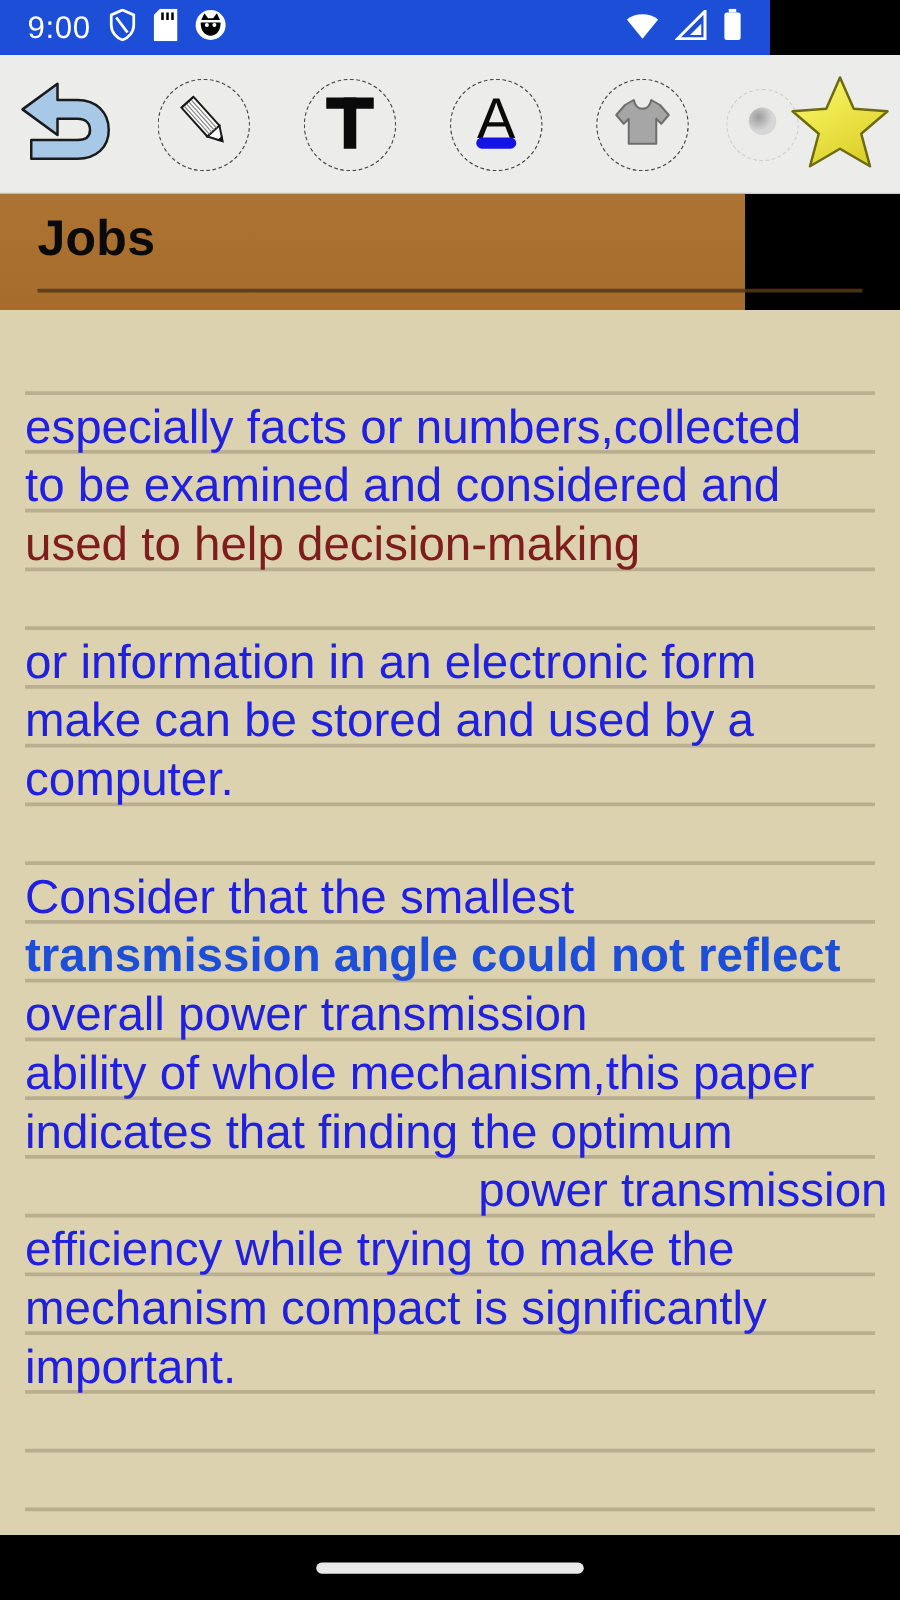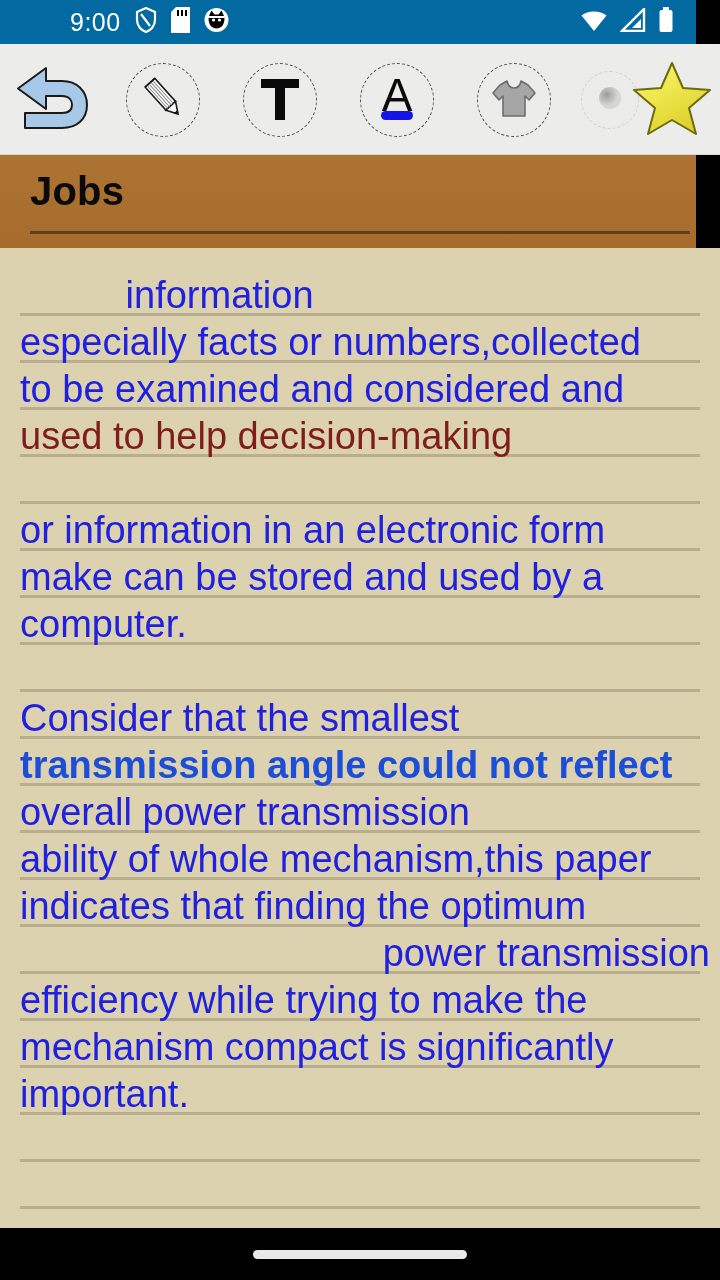--- a/index.html
+++ b/index.html
@@ -6,23 +6,23 @@
   html,body{
     width:720px; height:1280px;
     background:#000;
     font-family:"Liberation Sans", sans-serif;
     overflow:hidden;
   }
   #screen{ position:relative; width:720px; height:1280px; background:#000; }
 
   
   #statusbar{
-    position:absolute; left:0; top:0; width:696px; height:44px;
-    background:#0369a1; color:#fff;
-    display:flex; align-items:center;padding-left:48px;
+    position:absolute; left:0; top:0; width:616px; height:44px;
+    background:#1d4ed8; color:#fff;
+    display:flex; align-items:center;
   }
   #status-left{ display:flex; align-items:center; gap:14px; padding-left:22px; }
   #status-right{ margin-left:auto; display:flex; align-items:center; gap:12px; padding-right:22px; }
   #clock{ font-size:25px; font-weight:400; letter-spacing:0.5px; line-height:1; }
   .sb-ico{ display:block; }
 
   
   #toolbar{
     position:absolute; left:0; top:44px; width:720px; height:111px;
     background:#ececeb;
@@ -39,21 +39,21 @@
     position:relative;
   }
   .circ.nodash{ border:1px dashed #cfcfcf; }
   #sel-underbar{
     position:absolute; left:105px; top:126px; width:325px; height:13px;
     background:#9a9a9a; border-radius:1px;
   }
 
   
   #notehead{
-    position:absolute; left:0; top:155px; width:696px; height:93px;
+    position:absolute; left:0; top:155px; width:596px; height:93px;
     background:#a9702f;
     background:linear-gradient(180deg,#ac7333 0%,#a56c2c 100%);
   }
   #note-title{
     position:absolute; left:30px; top:16px;
     font-size:40px; font-weight:bold; color:#0a0a0a;
     letter-spacing:0.2px; line-height:1;
   }
   #title-rule{
     position:absolute; left:30px; top:76px; width:660px; height:3px;
@@ -266,21 +266,20 @@
         <div class="rule" style="top: 629px; background: rgb(185, 174, 144);"></div>
         <div class="rule" style="top: 676px; background: rgb(185, 174, 144);"></div>
         <div class="rule" style="top: 723px; background: rgb(185, 174, 144);"></div>
         <div class="rule" style="top: 770px; background: rgb(185, 174, 144);"></div>
         <div class="rule" style="top: 817px; background: rgb(185, 174, 144);"></div>
         <div class="rule" style="top: 864px; background: rgb(185, 174, 144);"></div>
         <div class="rule" style="top: 911px; background: rgb(185, 174, 144);"></div>
         <div class="rule" style="top: 958px; background: rgb(185, 174, 144);"></div>
       </div>
     <div id="lines">
-        <div class="tline" style="top: 24px; color: rgb(32, 32, 224);">          information</div>
         <div class="tline" style="top: 71px; color: rgb(32, 32, 224);">especially facts or numbers,collected</div>
         <div class="tline" style="top: 118px; color: rgb(32, 32, 224);">to be examined and considered and</div>
         <div class="tline" style="top: 165px; color: #7f1d1d;">used to help decision-making</div>
         <div class="tline" style="top: 212px; color: rgb(32, 32, 224);"></div>
         <div class="tline" style="top: 259px; color: rgb(32, 32, 224);">or information in an electronic form</div>
         <div class="tline" style="top: 306px; color: rgb(32, 32, 224);">make can be stored and used by a</div>
         <div class="tline" style="top: 353px; color: rgb(32, 32, 224);">computer.</div>
         <div class="tline" style="top: 400px; color: rgb(32, 32, 224);"></div>
         <div class="tline" style="top: 447px; color: rgb(32, 32, 224);">Consider that the smallest</div>
         <div class="tline" style="top: 494px; color: #1d4ed8; font-weight: bold;">transmission angle could not reflect</div>

